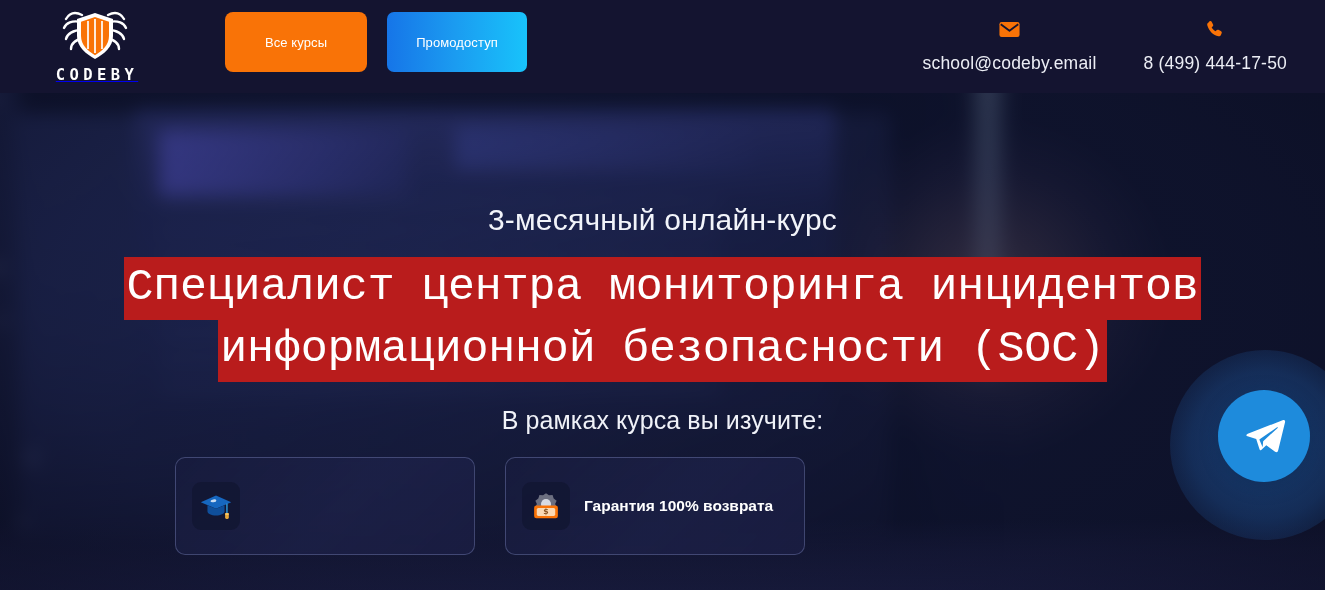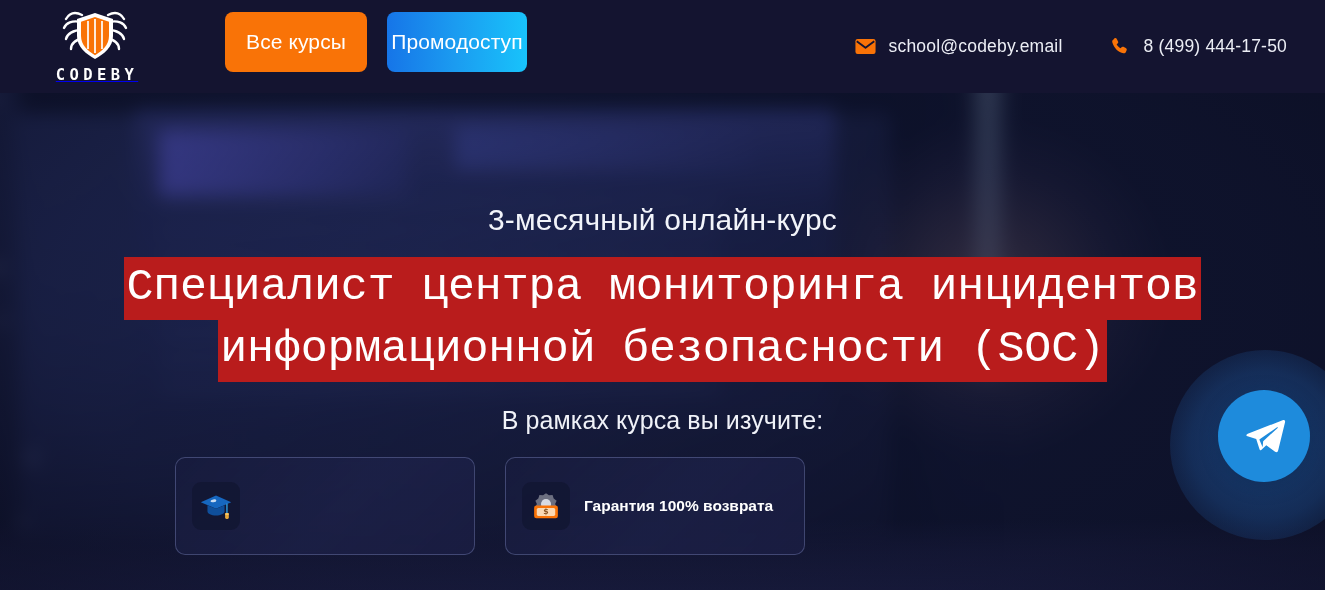--- a/index.html
+++ b/index.html
@@ -51,58 +51,60 @@
     color: #ffffff;
     font-weight: 700;
     text-indent: 4px;
     line-height: 1;
   }
 
   .btn {
     border: none;
     border-radius: 8px;
     color: #fff;
-    font-size: 21px;
+    font-size: 13px;
     font-family: "Liberation Sans", sans-serif;
     cursor: pointer;
     display: flex;
     align-items: center;
     justify-content: center;
     letter-spacing: .1px;
   }
   .btn-courses {
     position: absolute;
     left: 225px; top: 12px;
     width: 142px; height: 60px;
     background: #F97307;
   }
   .btn-promo {
     position: absolute;
     left: 387px; top: 12px;
     width: 140px; height: 60px;
     background: linear-gradient(90deg, #1675E8 0%, #1B9BF0 48%, #18C3FB 100%);
+    border-radius: 7px;
   }
 
   .contacts {
     position: absolute;
     right: 38px; top: 0;
     height: 93px;
     display: flex;
     align-items: center;
     gap: 47px;
   }
   .contact {
     display: flex;
     align-items: center;
     gap: 13px;
     color: #eceef5;
     font-size: 17.5px;
     text-decoration: none;
     letter-spacing: .2px;
     white-space: nowrap;
+    flex-direction: column;
   }
   .contact .ic { width: 21px; height: 21px; flex: 0 0 21px; display:block; }
 
   
   .hero {
     position: absolute;
     top: 93px; left: 0;
     width: 1325px;
     height: 497px;
     overflow: hidden;

